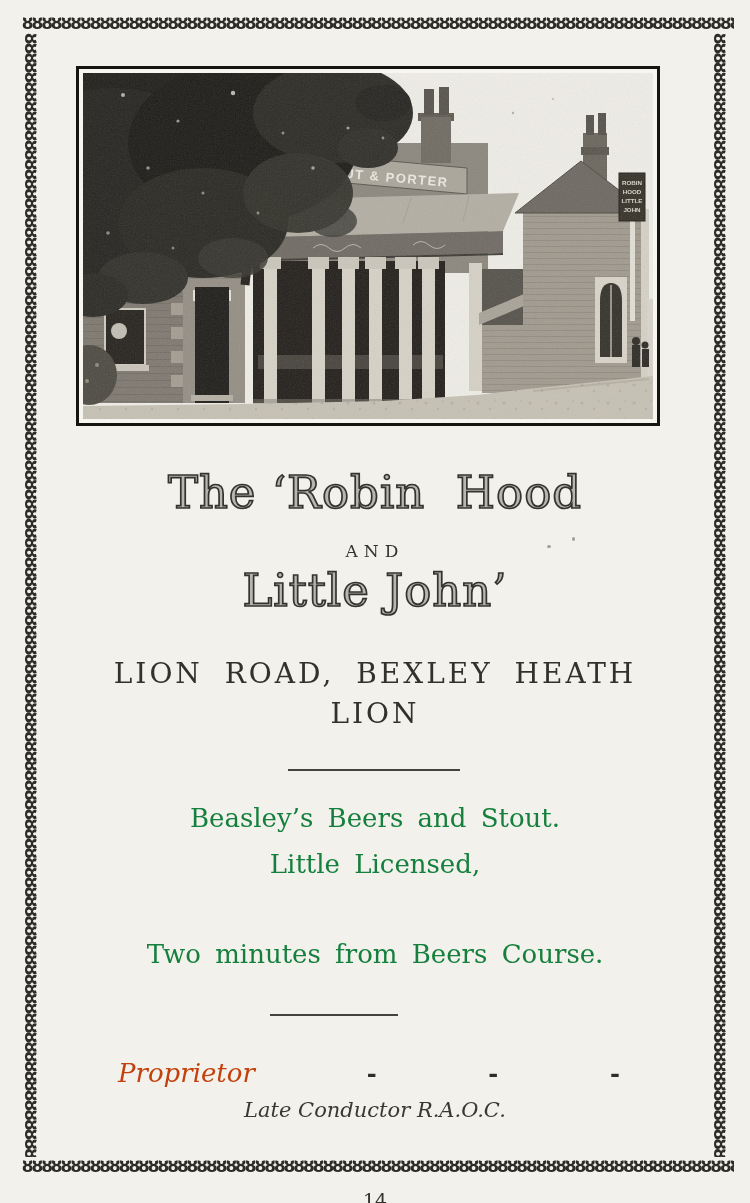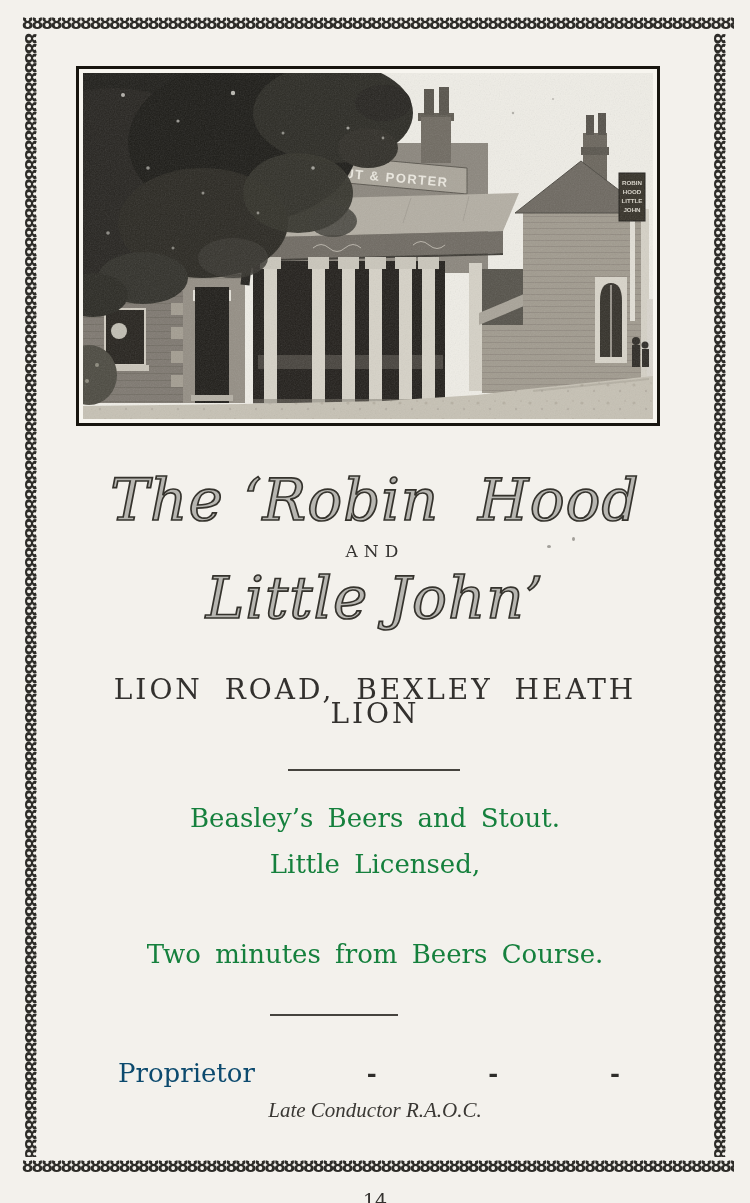--- a/index.html
+++ b/index.html
@@ -24,52 +24,51 @@
 
   .photo-frame {
     position:absolute; left:76px; top:66px; width:584px; height:360px;
     border:3px solid #17150f; background:#f7f5ef; padding:4px; box-sizing:border-box;
   }
   .photo-frame svg { display:block; width:570px; height:346px; }
 
   .centered { position:absolute; left:0; right:0; text-align:center; }
 
   .title {
-    white-space:pre; font-size:58px; letter-spacing:1px;
+    white-space:pre; font-size:45px; letter-spacing:1px;
     color:rgba(48,46,40,0.30);
-    font-style:italic;
     -webkit-text-stroke:1.7px #35332d;
   }
   #title1 { top:466px; }
   #title2 { top:564px; }
   .conj   { top:541px; font-size:17px; letter-spacing:6px; color:#343230; }
 
   .address { font-size:28px; letter-spacing:3px; word-spacing:10px; color:#33312e; }
-  #address1 { top:657px;margin-top:16px; }
+  #address1 { top:657px; }
   #address2 { top:697px; }
 
   .divider { position:absolute; height:2px; background:#45433e; }
   #divider1 { left:288px; top:769px; width:172px; }
   #divider2 { left:270px; top:1014px; width:128px; }
 
   .feature { font-size:26px; word-spacing:6px; color:#15803d; }
   #feature0 { top:803px; }
   #feature1 { top:849px; }
   #feature2 { top:894px; }
   #feature3 { top:939px; }
 
   .prop-row {
     position:absolute; left:118px; top:1058px; width:502px;
     display:flex; align-items:baseline; justify-content:space-between;
   }
-  .prop-label { font-size:26px; color:#0c4a6e; }
+  .prop-label { font-style:italic; font-size:26px; color:#c2410c; }
   .prop-dash  { font-weight:bold; font-size:24px; color:#2e2d2a; }
   .prop-name  { font-weight:bold; font-size:27px; letter-spacing:2px; color:#2b2a27; }
 
-  .footnote { top:1098px; font-size:21px; font-style:italic; color:#3a3834;font-family:Liberation Serif, serif; }
+  .footnote { top:1098px; font-size:21px; font-style:italic; color:#3a3834; }
   .page-number { top:1189px; font-size:19px; color:#34322f; }
 
   .speck { position:absolute; border-radius:50%; background:rgba(62,60,54,0.45); }
   #speck1 { left:572px; top:537px; width:3px; height:4px; }
   #speck2 { left:547px; top:545px; width:4px; height:3px; }
 </style>
 </head>
 <body>
 
 <div class="page">

